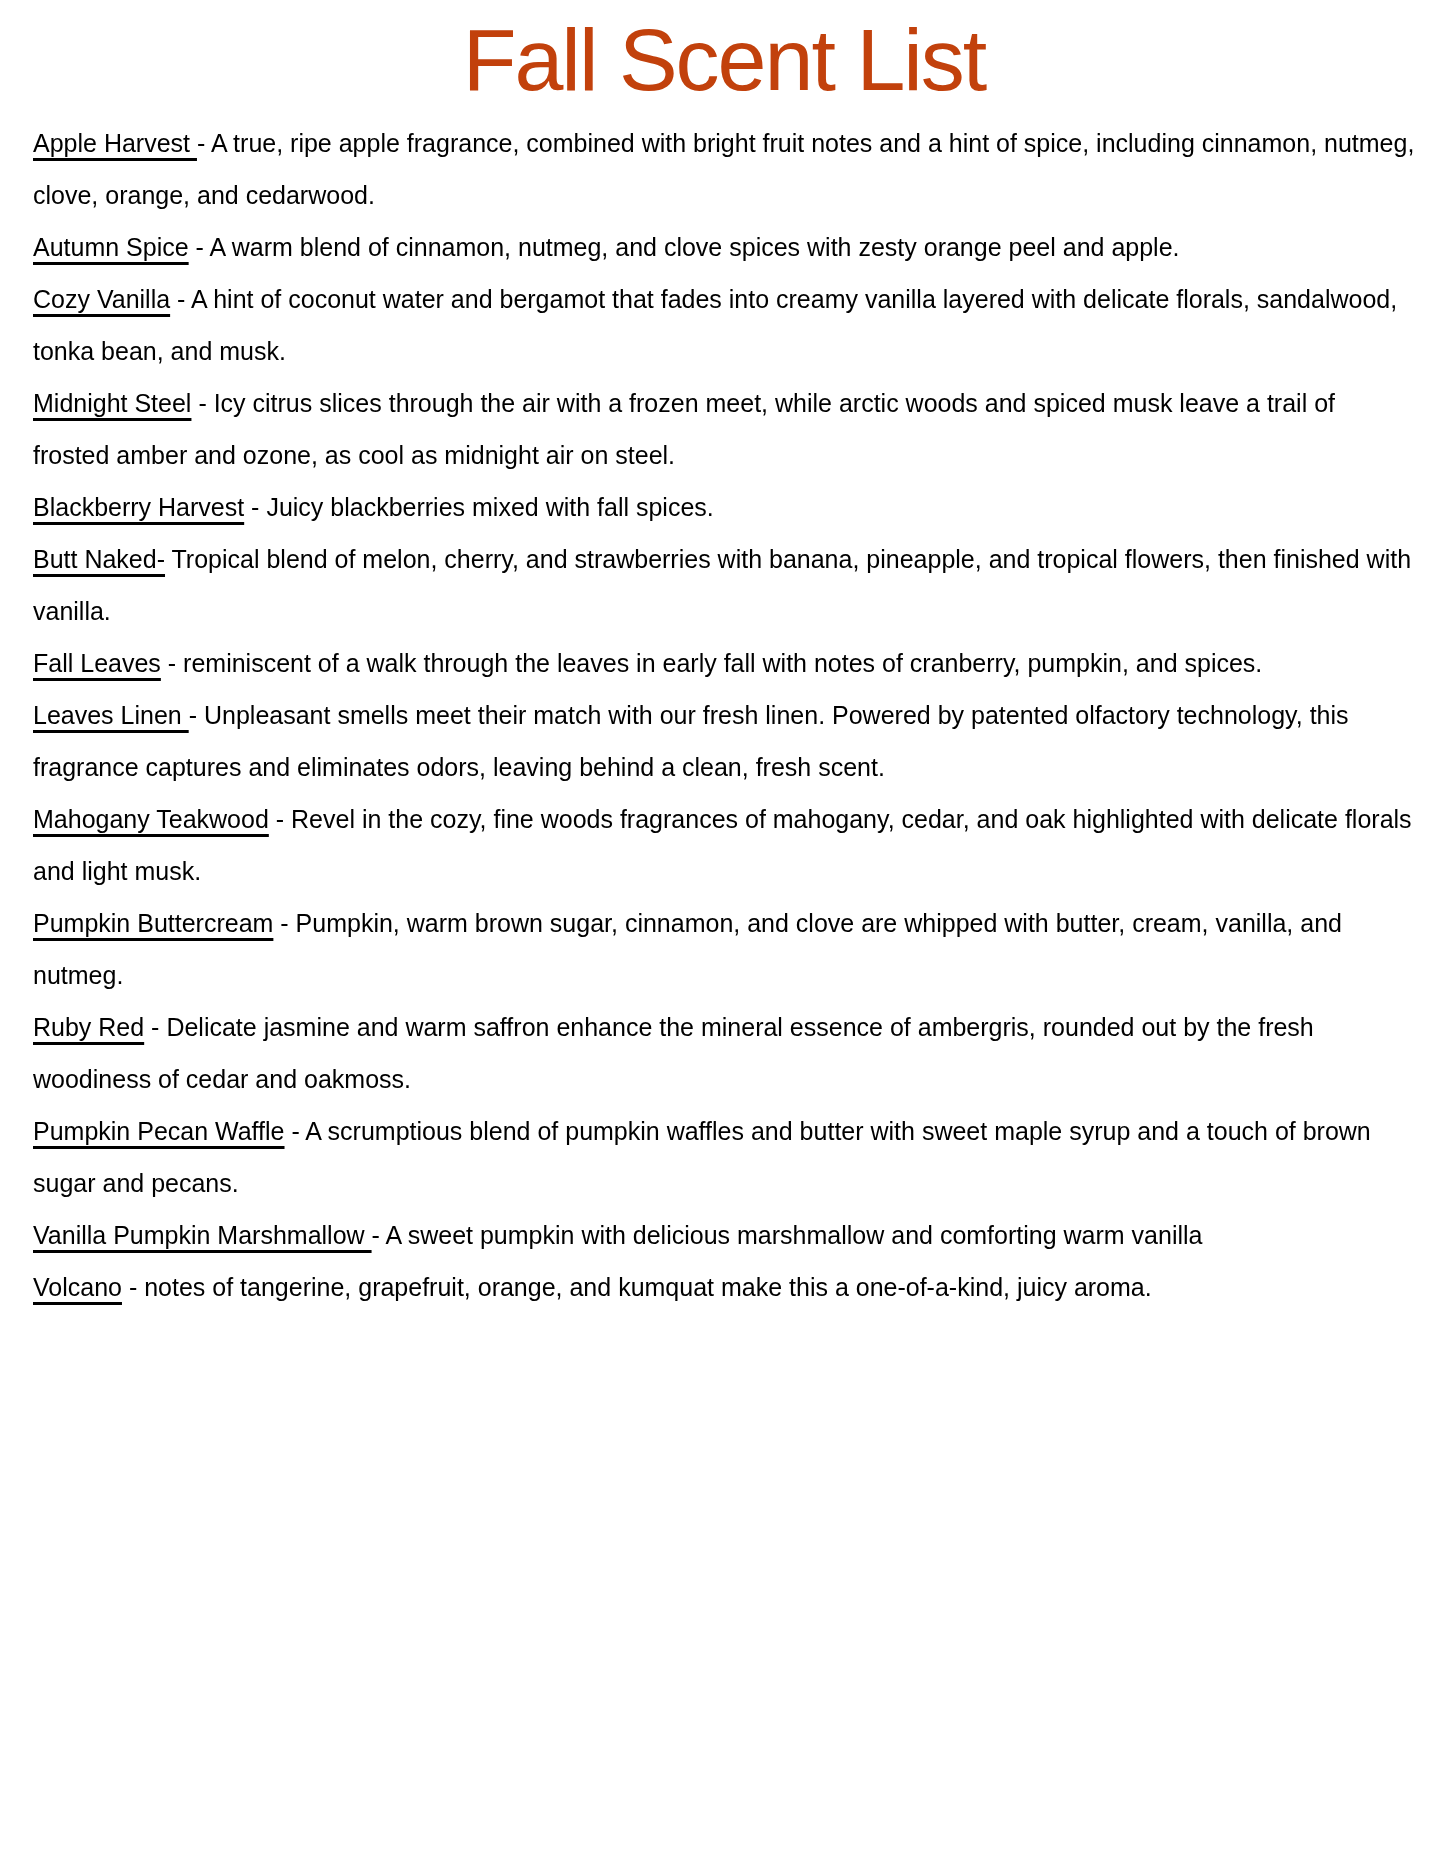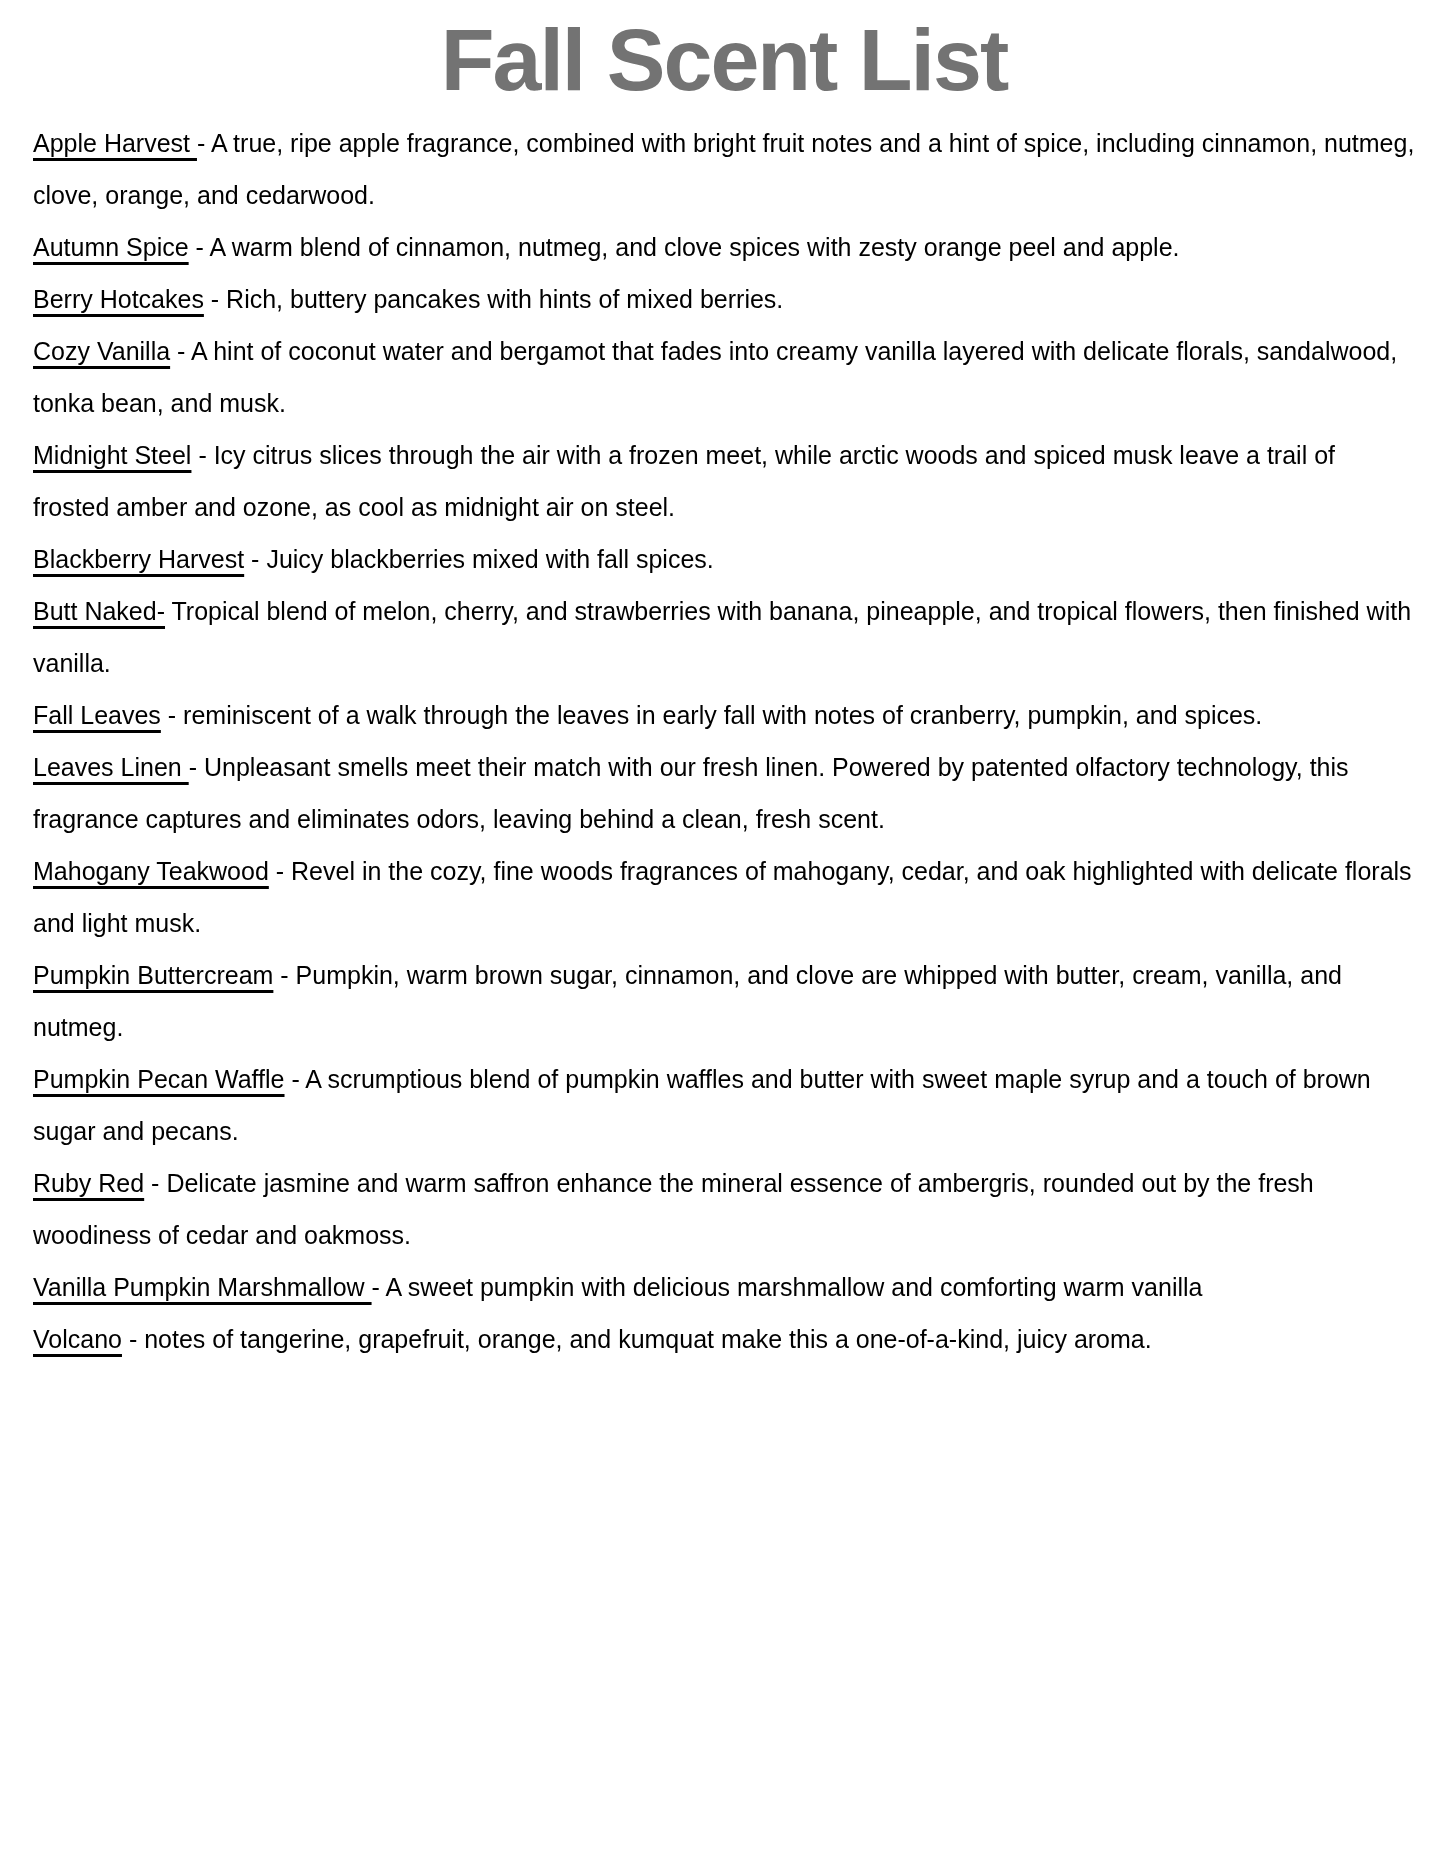--- a/index.html
+++ b/index.html
@@ -14,23 +14,23 @@
     background: #ffffff;
     color: #000000;
     font-family: "Liberation Sans", sans-serif;
     padding: 6px 30px 40px 33px;
   }
   .title {
     margin: 6px 0 10px 0;
     text-align: center;
     font-size: 88px;
     line-height: 1.08;
-    font-weight: 700;
+    font-weight: 400;
     letter-spacing: -2px;
-    color: #737373;
+    color: #c2410c;
   }
   .scent-list {
     font-size: 25px;
     line-height: 52px;
     font-weight: 400;
     color: #000000;
   }
   .scent {
     margin: 0;
     padding: 0;
@@ -44,40 +44,39 @@
 </head>
 <body>
 
 <div class="page">
   <h1 class="title">Fall Scent List</h1>
   <div class="scent-list">
   <p class="scent"><span class="scent-name">Apple Harvest </span><span>- </span><span>A true, ripe apple fragrance, combined with bright fruit notes and a hint of spice, including cinnamon, nutmeg, clove, orange, and cedarwood.</span></p>
 
   <p class="scent"><span class="scent-name">Autumn Spice</span><span> - </span><span>A warm blend of cinnamon, nutmeg, and clove spices with zesty orange peel and apple.</span></p>
 
-  <p class="scent"><span class="scent-name">Berry Hotcakes</span><span> - </span><span>Rich, buttery pancakes with hints of mixed berries.</span></p>
 
   <p class="scent"><span class="scent-name">Cozy Vanilla</span><span> - </span><span>A hint of coconut water and bergamot that fades into creamy vanilla layered with delicate florals, sandalwood, tonka bean, and musk.</span></p>
 
   <p class="scent"><span class="scent-name">Midnight Steel</span><span> - </span><span>Icy citrus slices through the air with a frozen meet, while arctic woods and spiced musk leave a trail of frosted amber and ozone, as cool as midnight air on steel.</span></p>
 
   <p class="scent"><span class="scent-name">Blackberry Harvest</span><span> - </span><span>Juicy blackberries mixed with fall spices.</span></p>
 
   <p class="scent"><span class="scent-name">Butt Naked-</span><span> </span><span>Tropical blend of melon, cherry, and strawberries with banana, pineapple, and tropical flowers, then finished with vanilla.</span></p>
 
   <p class="scent"><span class="scent-name">Fall Leaves</span><span> - </span><span>reminiscent of a walk through the leaves in early fall with notes of cranberry, pumpkin, and spices.</span></p>
 
   <p class="scent"><span class="scent-name">Leaves Linen </span><span>- </span><span>Unpleasant smells meet their match with our fresh linen. Powered by patented olfactory technology, this fragrance captures and eliminates odors, leaving behind a clean, fresh scent.</span></p>
 
   <p class="scent"><span class="scent-name">Mahogany Teakwood</span><span> - </span><span>Revel in the cozy, fine woods fragrances of mahogany, cedar, and oak highlighted with delicate florals and light musk.</span></p>
 
   <p class="scent"><span class="scent-name">Pumpkin Buttercream</span><span> - </span><span>Pumpkin, warm brown sugar, cinnamon, and clove are whipped with butter, cream, vanilla, and nutmeg.</span></p>
 
+  <p class="scent"><span class="scent-name">Ruby Red</span><span> - </span><span>Delicate jasmine and warm saffron enhance the mineral essence of ambergris, rounded out by the fresh woodiness of cedar and oakmoss.</span></p>
+
   <p class="scent"><span class="scent-name">Pumpkin Pecan Waffle</span><span> - </span><span>A scrumptious blend of pumpkin waffles and butter with sweet maple syrup and a touch of brown sugar and pecans.</span></p>
-
-  <p class="scent"><span class="scent-name">Ruby Red</span><span> - </span><span>Delicate jasmine and warm saffron enhance the mineral essence of ambergris, rounded out by the fresh woodiness of cedar and oakmoss.</span></p>
 
 
   <p class="scent"><span class="scent-name">Vanilla Pumpkin Marshmallow </span><span>- </span><span>A sweet pumpkin with delicious marshmallow and comforting warm vanilla</span></p>
 
   <p class="scent"><span class="scent-name">Volcano</span><span> - </span><span>notes of tangerine, grapefruit, orange, and kumquat make this a one-of-a-kind, juicy aroma.</span></p>
 </div>
 </div>
 
 </body></html>

